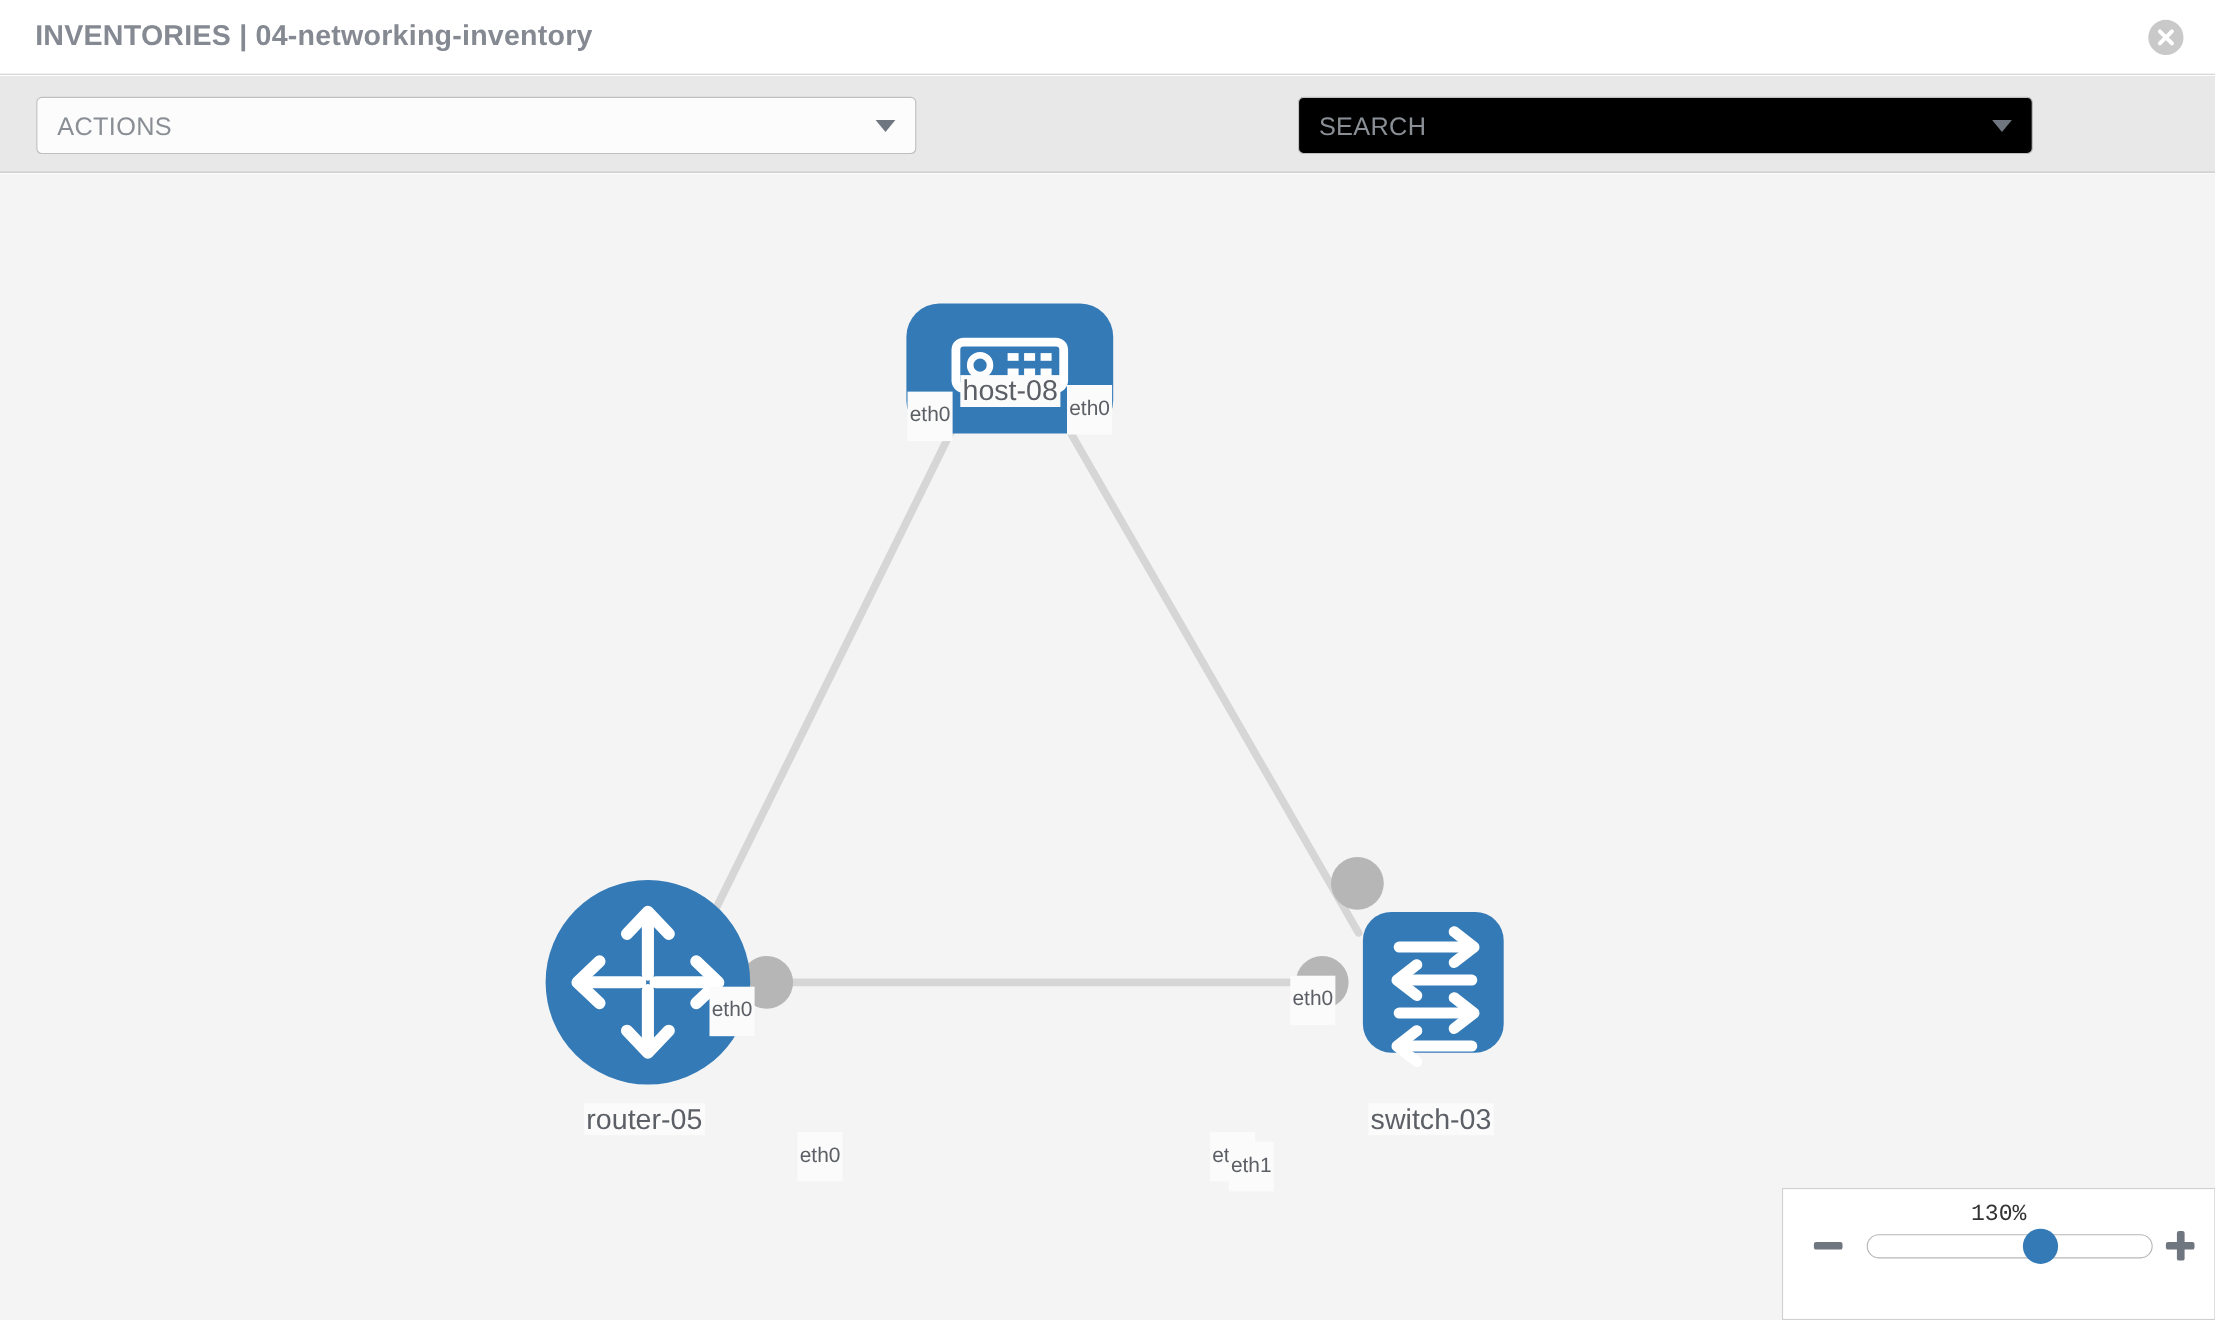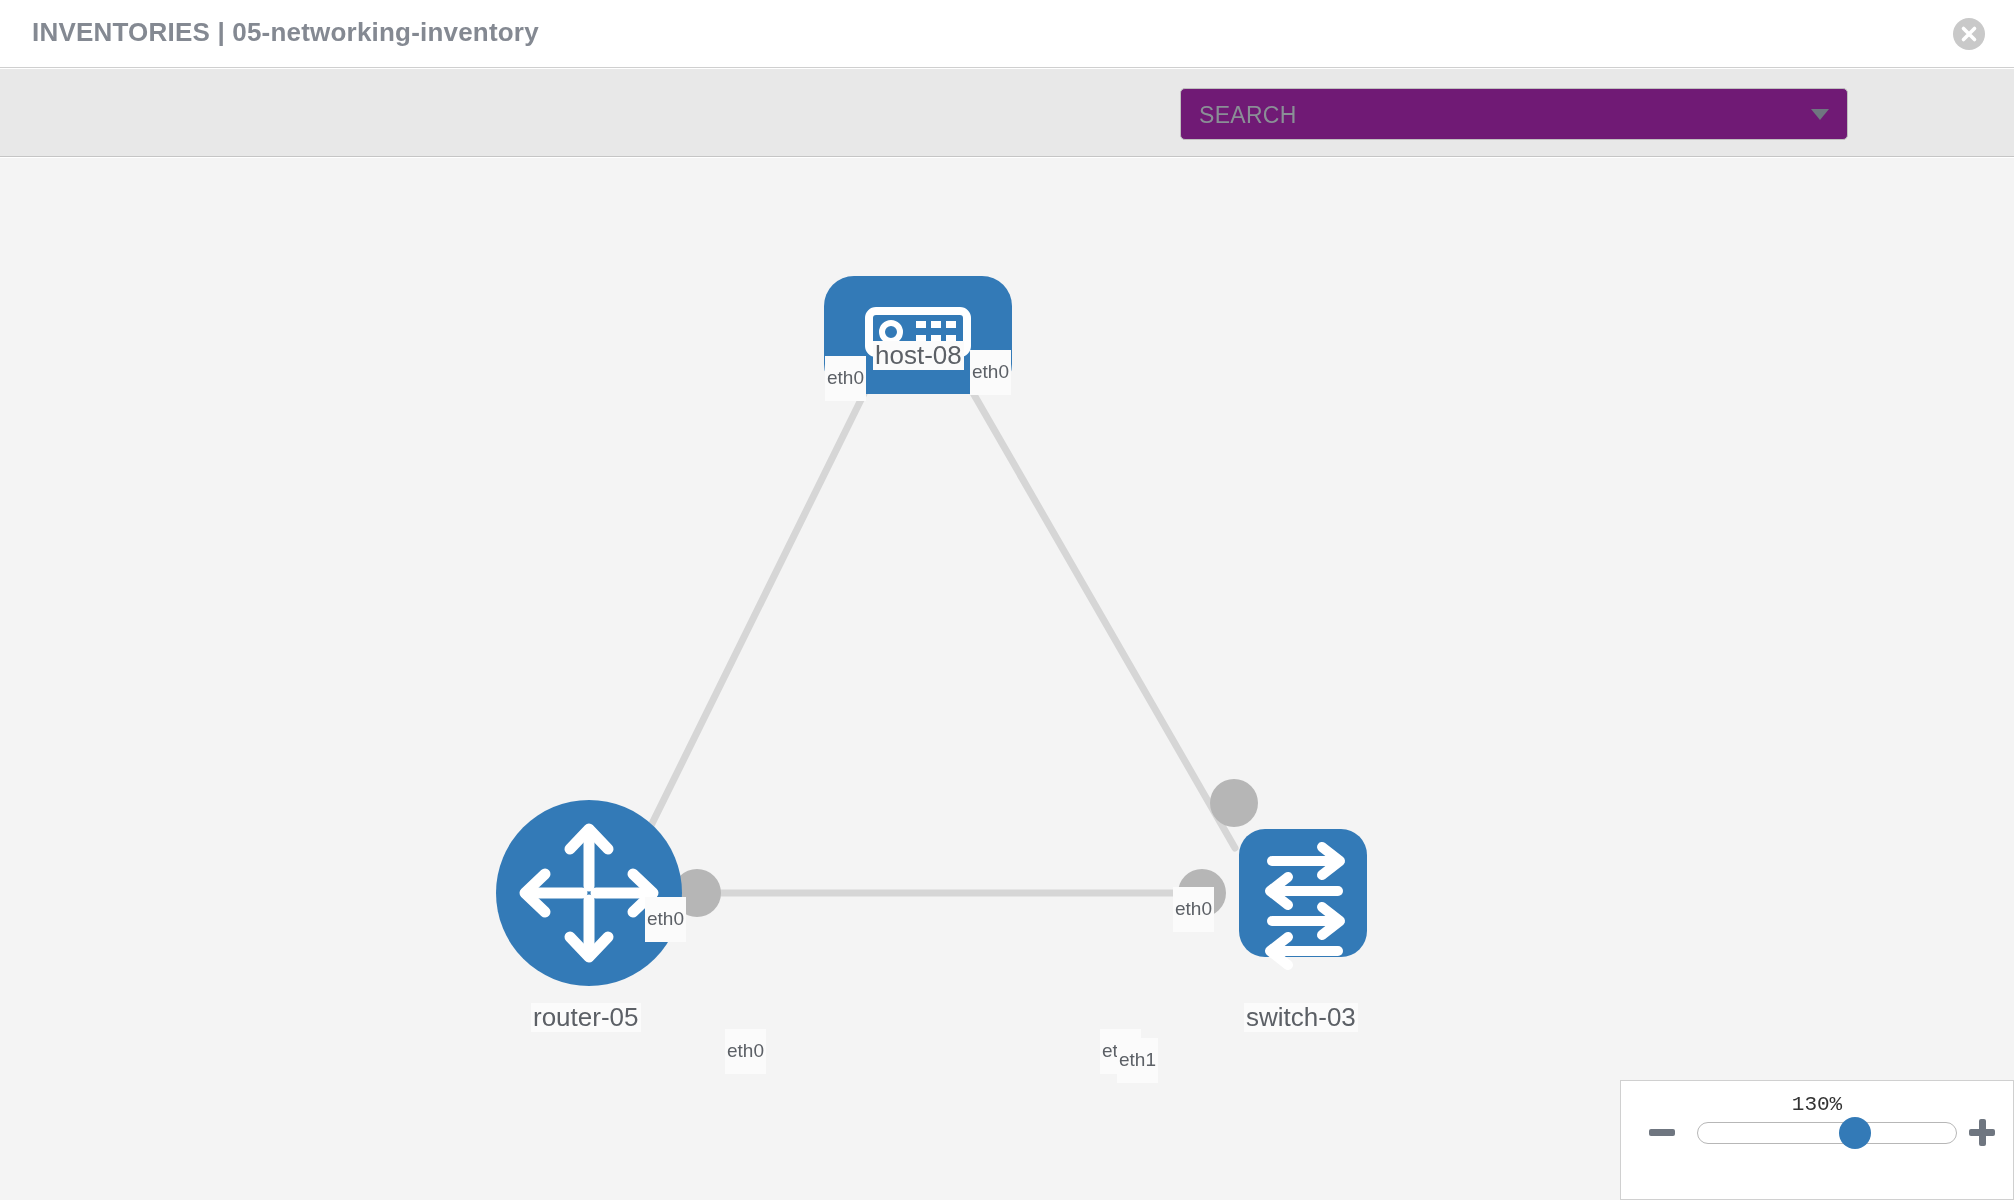--- a/index.html
+++ b/index.html
@@ -86,21 +86,21 @@
   }
   .tool-wrench { left: 1046px; }
   .tool-key { left: 1110px; }
 
   .search-select {
     position: absolute;
     left: 1180px;
     top: 19px;
     width: 668px;
     height: 52px;
-    background: #701a75;
+    background: #000000;
     border: 1px solid #bfbfbf;
     border-radius: 5px;
   }
   .search-label {
     position: absolute;
     left: 18px;
     top: 13px;
     font-size: 23px;
     color: #8a8f96;
     letter-spacing: .3px;
@@ -211,31 +211,35 @@
     height: 27px;
     background: #6f7680;
     border-radius: 2px;
     cursor: pointer;
   }
 </style>
 </head>
 <body>
 
 <div class="header">
-  <div class="header-title">INVENTORIES | 05-networking-inventory</div>
+  <div class="header-title">INVENTORIES | 04-networking-inventory</div>
   <div class="close-icon">
     <svg width="34" height="34" viewBox="0 0 34 34">
       <circle cx="17" cy="17" r="16" fill="#c9c9c9"></circle>
       <path d="M11.5 11.5 L22.5 22.5 M22.5 11.5 L11.5 22.5" stroke="#ffffff" stroke-width="3.6" stroke-linecap="round"></path>
     </svg>
   </div>
 </div>
 
 <div class="toolbar">
 
+  <div class="actions-select">
+    <span class="actions-label">ACTIONS</span>
+    <span class="caret"></span>
+  </div>
 
   <div class="tool-icon tool-wrench">
     <svg width="40" height="40" viewBox="0 0 40 40">
       <path d="M30.5 7.5 a9 9 0 1 0 3.2 9.8 l-6.0 -2.1 -1.6 -5.0 z" transform="rotate(-20 27 14)" fill="#858b95"></path>
       <rect x="7" y="24" width="20" height="6" rx="3" transform="rotate(-42 17 27)" fill="#858b95"></rect>
       <circle cx="10.5" cy="31.5" r="2.4" fill="#858b95"></circle>
     </svg>
   </div>
 
   <div class="tool-icon tool-key">

